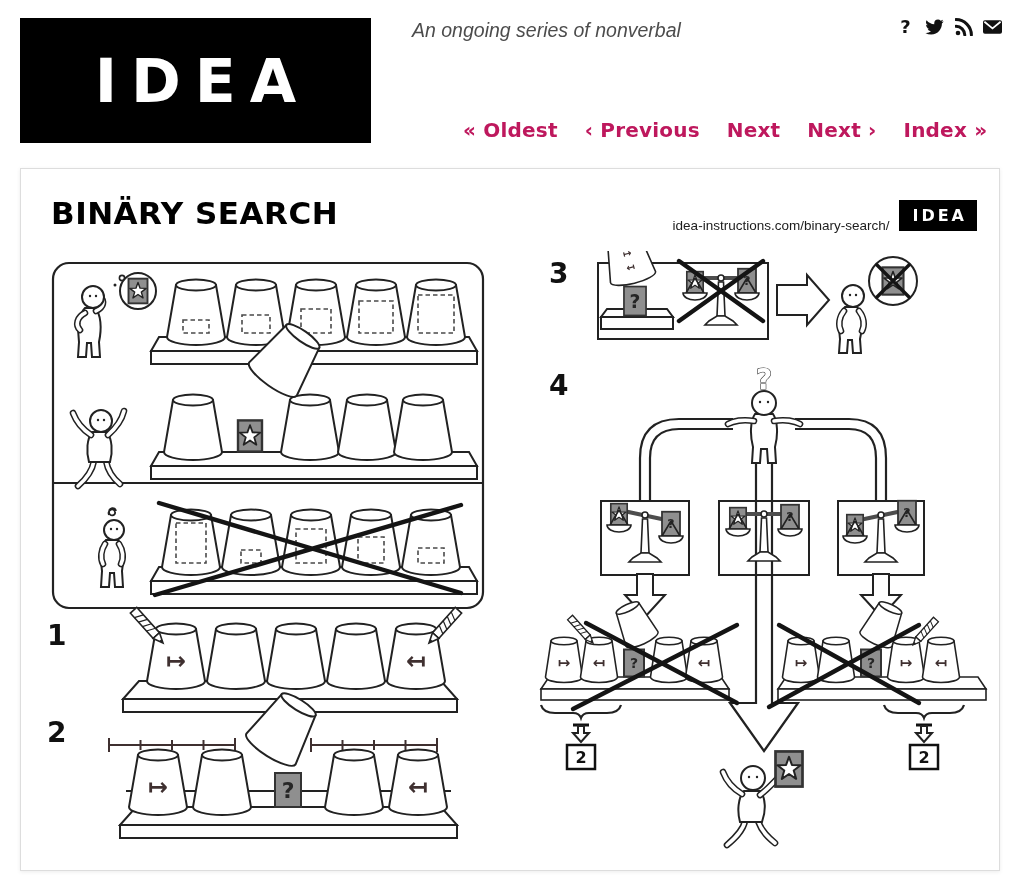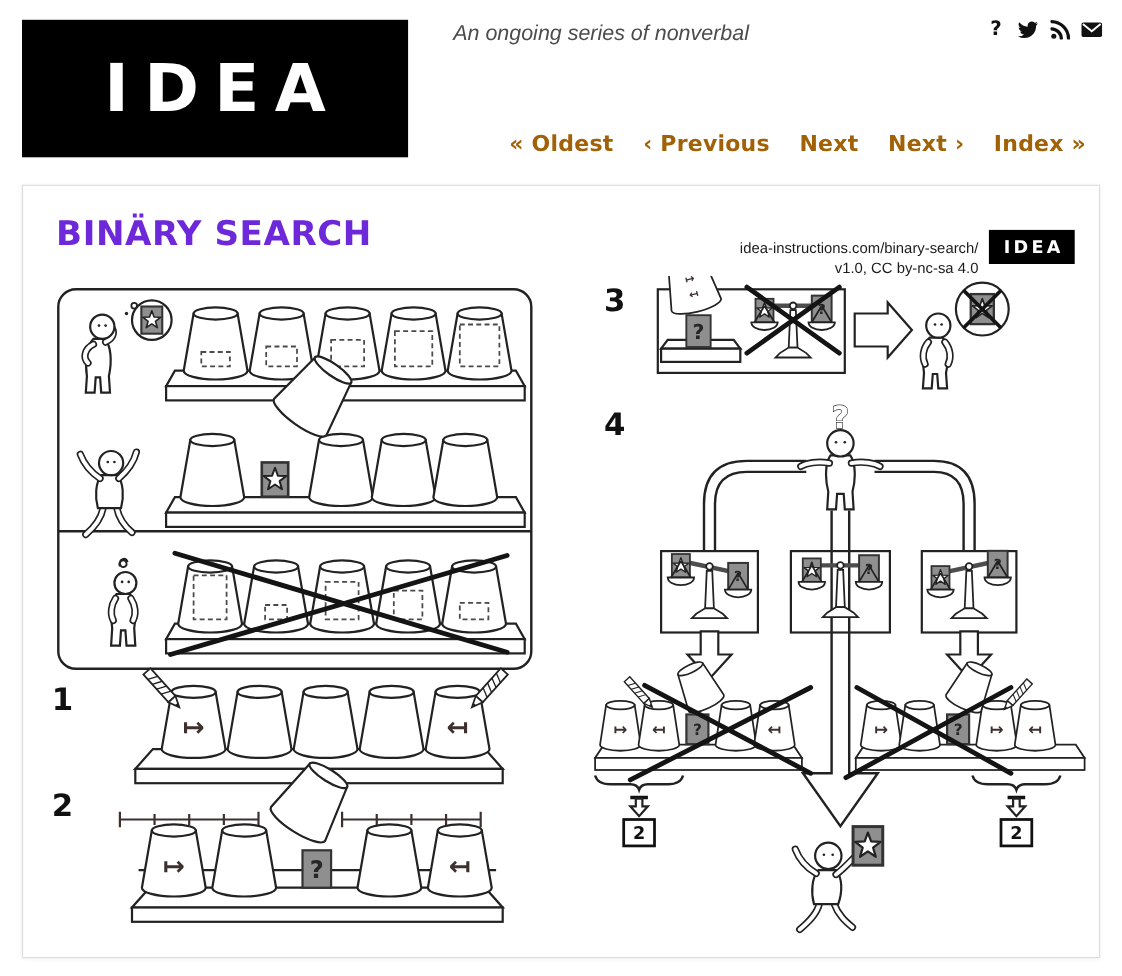--- a/index.html
+++ b/index.html
@@ -6,27 +6,27 @@
   body{width:1020px;height:887px;position:relative;overflow:hidden;}
   a{text-decoration:none;color:inherit;cursor:pointer;}
 
   .logo{position:absolute;left:20px;top:18px;width:351px;height:125px;background:#000;color:#fff;
         display:flex;align-items:center;justify-content:center;
         font-family:"DejaVu Sans",sans-serif;font-weight:800;font-size:60px;letter-spacing:14px;text-indent:14px;}
   .tagline{position:absolute;left:412px;top:16px;font-size:19.5px;line-height:29px;font-style:italic;color:#4c4c4c;}
   .social{position:absolute;right:18px;top:17px;display:flex;gap:10px;align-items:center;color:#111;}
   .social .icn{width:19px;height:19px;display:flex;align-items:center;justify-content:center;}
   .social .qm{font-weight:800;font-size:18px;font-family:"DejaVu Sans",sans-serif;}
-  .nav{position:absolute;left:463px;top:118px;display:flex;gap:27px;font-size:20px;font-weight:700;color:#a16207;
+  .nav{position:absolute;left:463px;top:118px;display:flex;gap:27px;font-size:20px;font-weight:700;color:#be185d;
        font-family:"DejaVu Sans",sans-serif;letter-spacing:.2px;}
 
   .sheet{position:absolute;left:20px;top:168px;width:980px;height:703px;background:#fff;
          border:1px solid #ddd;box-shadow:0 1px 4px rgba(0,0,0,.08);box-sizing:border-box;}
   .sheet-head{display:flex;justify-content:space-between;align-items:flex-start;padding:26px 22px 0 30px;}
-  .sheet-head h1{margin:0;font-family:"DejaVu Sans",sans-serif;font-size:31px;font-weight:800;letter-spacing:.5px;color:#6d28d9;}
+  .sheet-head h1{margin:0;font-family:"DejaVu Sans",sans-serif;font-size:31px;font-weight:800;letter-spacing:.5px;color:#000000;}
   .meta{display:flex;align-items:center;gap:10px;}
   .meta-text{text-align:right;font-size:13.5px;line-height:18px;color:#1c1c1c;margin-top:22px;}
   .mini-logo{background:#000;color:#fff;font-family:"DejaVu Sans",sans-serif;font-weight:800;
              font-size:16px;letter-spacing:3px;text-indent:3px;padding:6px 10px;}
 
   svg.diagram{position:absolute;left:0;top:82px;display:block;}
   .s2{fill:none;stroke:#222;stroke-width:2}
   .s22{fill:none;stroke:#222;stroke-width:2.2}
   .fw{fill:#fff;stroke:#222;stroke-width:2}
   .fw15{fill:#fff;stroke:#222;stroke-width:1.6}
@@ -85,21 +85,20 @@
   <a>Next ›</a>
   <a>Index »</a>
 </nav>
 
 <div class="sheet">
   <div class="sheet-head">
     <h1>BINÄRY SEARCH</h1>
     <div class="meta">
       <div class="meta-text">
         <div>idea-instructions.com/binary-search/</div>
-        <div>v1.0, CC by-nc-sa 4.0</div>
       </div>
       <div class="mini-logo">IDEA</div>
     </div>
   </div>
 
   <svg class="diagram" width="980" height="615" viewBox="0 0 980 615">
     <defs>
       <g id="cupB">
         <path class="fw" d="M-20,-52 L-29,0 A29,8 0 0 0 29,0 L20,-52 Z"></path>
         <ellipse class="fw" cx="0" cy="-52" rx="20" ry="5.5"></ellipse>

